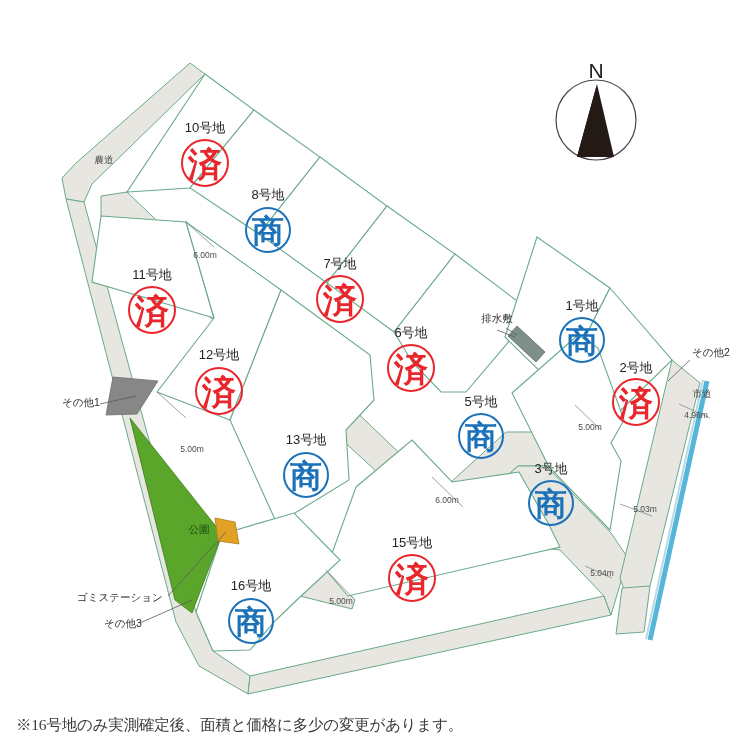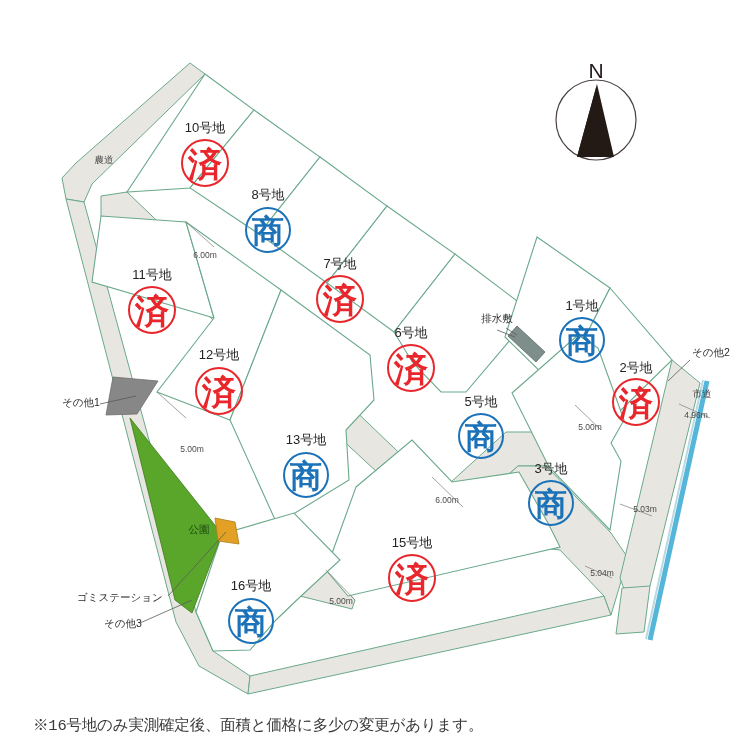--- a/index.html
+++ b/index.html
@@ -16,26 +16,26 @@
     overflow: hidden;
   }
   #plat-map {
     position: absolute;
     left: 0; top: 0;
     width: 750px;
     height: 750px;
   }
   .footnote {
     position: absolute;
-    left: 33px;
+    left: 16px;
     bottom: 14px;
     font-size: 15.5px;
     color: #3a3a3a;
     letter-spacing: -0.2px;
-    font-family: Liberation Mono, monospace;
+    font-family: Liberation Serif, serif;
   }
   svg text { user-select: none; }
   .lot-label {
     font-family: "Liberation Sans", "DejaVu Sans", sans-serif;
     font-size: 13px;
     fill: #232323;
     text-anchor: middle;
   }
   .stamp-sold {
     font-family: "Liberation Serif", "DejaVu Serif", serif;

